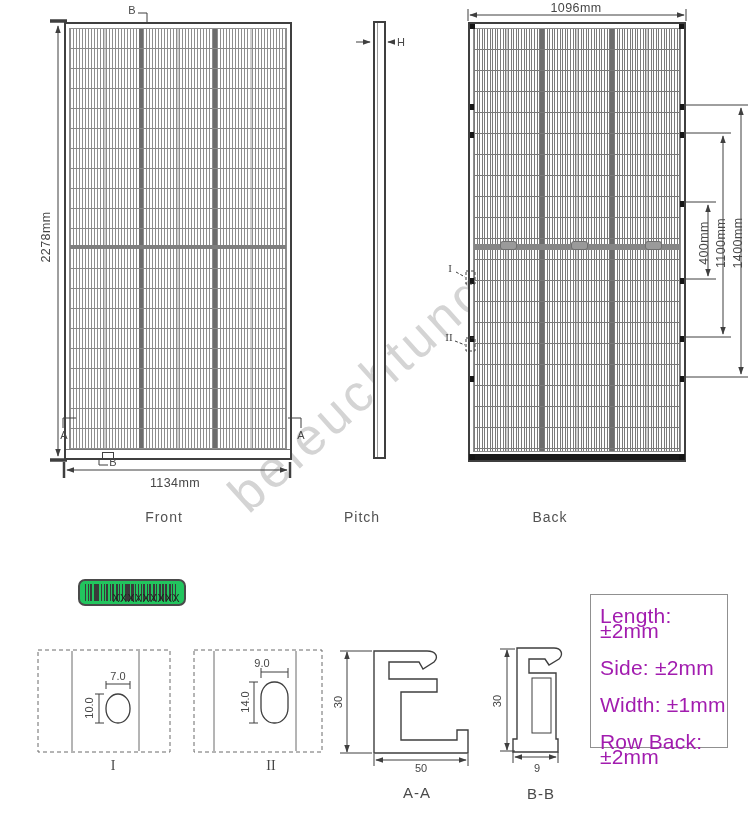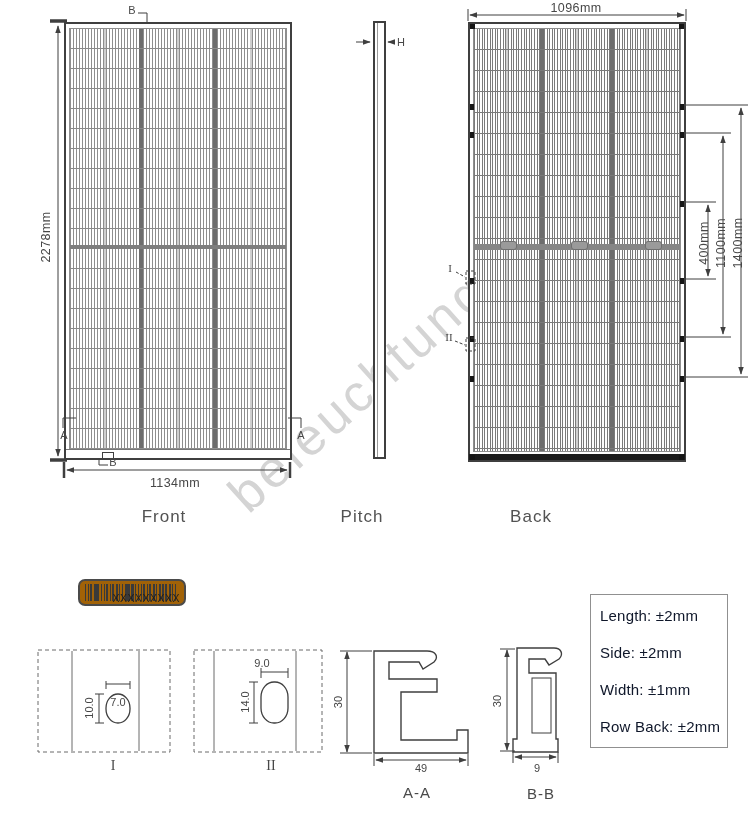--- a/index.html
+++ b/index.html
@@ -31,31 +31,31 @@
   
   .overlay{position:absolute;left:0;top:0;z-index:2;pointer-events:none}
   
   .t{position:absolute;transform:translate(-50%,-50%);white-space:nowrap;z-index:3;color:#474747}
   .rot{transform:translate(-50%,-50%) rotate(-90deg)}
   .dim{font-size:12.5px;letter-spacing:.4px}
   .dims{font-size:11px}
   .mark{font-size:11px}
   .roman{font-family:"Liberation Serif",serif;font-size:14px}
   .romansm{font-family:"Liberation Serif",serif;font-size:11px}
-  .view{font-size:17px;letter-spacing:1px;color:#525252}
+  .view{font-size:14px;letter-spacing:1px;color:#525252}
   .seclbl{font-size:15px;letter-spacing:1px;color:#4a4a4a}
   
-  .bc{position:absolute;left:78px;top:579px;width:108px;height:27px;border:2px solid #4a4a4a;border-radius:7px;background:#a16207;z-index:1}
+  .bc{position:absolute;left:78px;top:579px;width:108px;height:27px;border:2px solid #4a4a4a;border-radius:7px;background:#22c55e;z-index:1}
   .bcbars{position:absolute;left:5px;top:3px;bottom:3px;right:8px;
           background:repeating-linear-gradient(90deg,#3a3a3a 0 1.2px,transparent 1.2px 3.1px),
                      repeating-linear-gradient(90deg,#3a3a3a 0 1px,transparent 1px 5.3px)}
   .bcx{position:absolute;right:4px;bottom:0;font-size:10.5px;color:#1e1e1e;letter-spacing:.5px;z-index:2}
   
   .tol{position:absolute;left:590px;top:594px;width:138px;height:154px;border:1px solid #909090;background:#fff;z-index:1;padding:13px 0 0 9px}
-  .tol p{font-size:15px;line-height:15px;color:#0f172a;margin-bottom:22px;letter-spacing:.2px}
+  .tol p{font-size:21px;line-height:15px;color:#a21caf;margin-bottom:22px;letter-spacing:.2px}
 </style>
 </head>
 <body>
 
 <div class="canvas">
 
   <div class="wm">beleuchtung</div>
 
   <div class="panel front" style="left:64px;top:22px;width:228px;height:438px">
     <div class="pgrid" style="left:3px;right:3px;top:4px;bottom:9px">
@@ -229,31 +229,31 @@
   <div class="t mark" style="left:401px;top:42px">H</div>
   <div class="t dim" style="left:576px;top:8px">1096mm</div>
   <div class="t rot dim" style="left:704px;top:243px">400mm</div>
   <div class="t rot dim" style="left:721px;top:243px">1100mm</div>
   <div class="t rot dim" style="left:738px;top:243px">1400mm</div>
   <div class="t romansm" style="left:450px;top:268px">I</div>
   <div class="t romansm" style="left:449px;top:337px">II</div>
 
   <div class="t view" style="left:164px;top:517px">Front</div>
   <div class="t view" style="left:362px;top:517px">Pitch</div>
-  <div class="t view" style="left:531px;top:517px">Back</div>
-
-  <div class="t dims" style="left:118px;top:702px">7.0</div>
+  <div class="t view" style="left:550px;top:517px">Back</div>
+
+  <div class="t dims" style="left:118px;top:676px">7.0</div>
   <div class="t rot dims" style="left:89px;top:708px">10.0</div>
   <div class="t roman" style="left:113px;top:766px">I</div>
 
   <div class="t dims" style="left:262px;top:663px">9.0</div>
   <div class="t rot dims" style="left:245px;top:702px">14.0</div>
   <div class="t roman" style="left:271px;top:766px">II</div>
 
   <div class="t rot dims" style="left:338px;top:702px">30</div>
-  <div class="t dims" style="left:421px;top:768px">49</div>
+  <div class="t dims" style="left:421px;top:768px">50</div>
   <div class="t seclbl" style="left:417px;top:792px">A-A</div>
 
   <div class="t rot dims" style="left:497px;top:701px">30</div>
   <div class="t dims" style="left:537px;top:768px">9</div>
   <div class="t seclbl" style="left:541px;top:793px">B-B</div>
 
 </div>
 
 </body></html>

